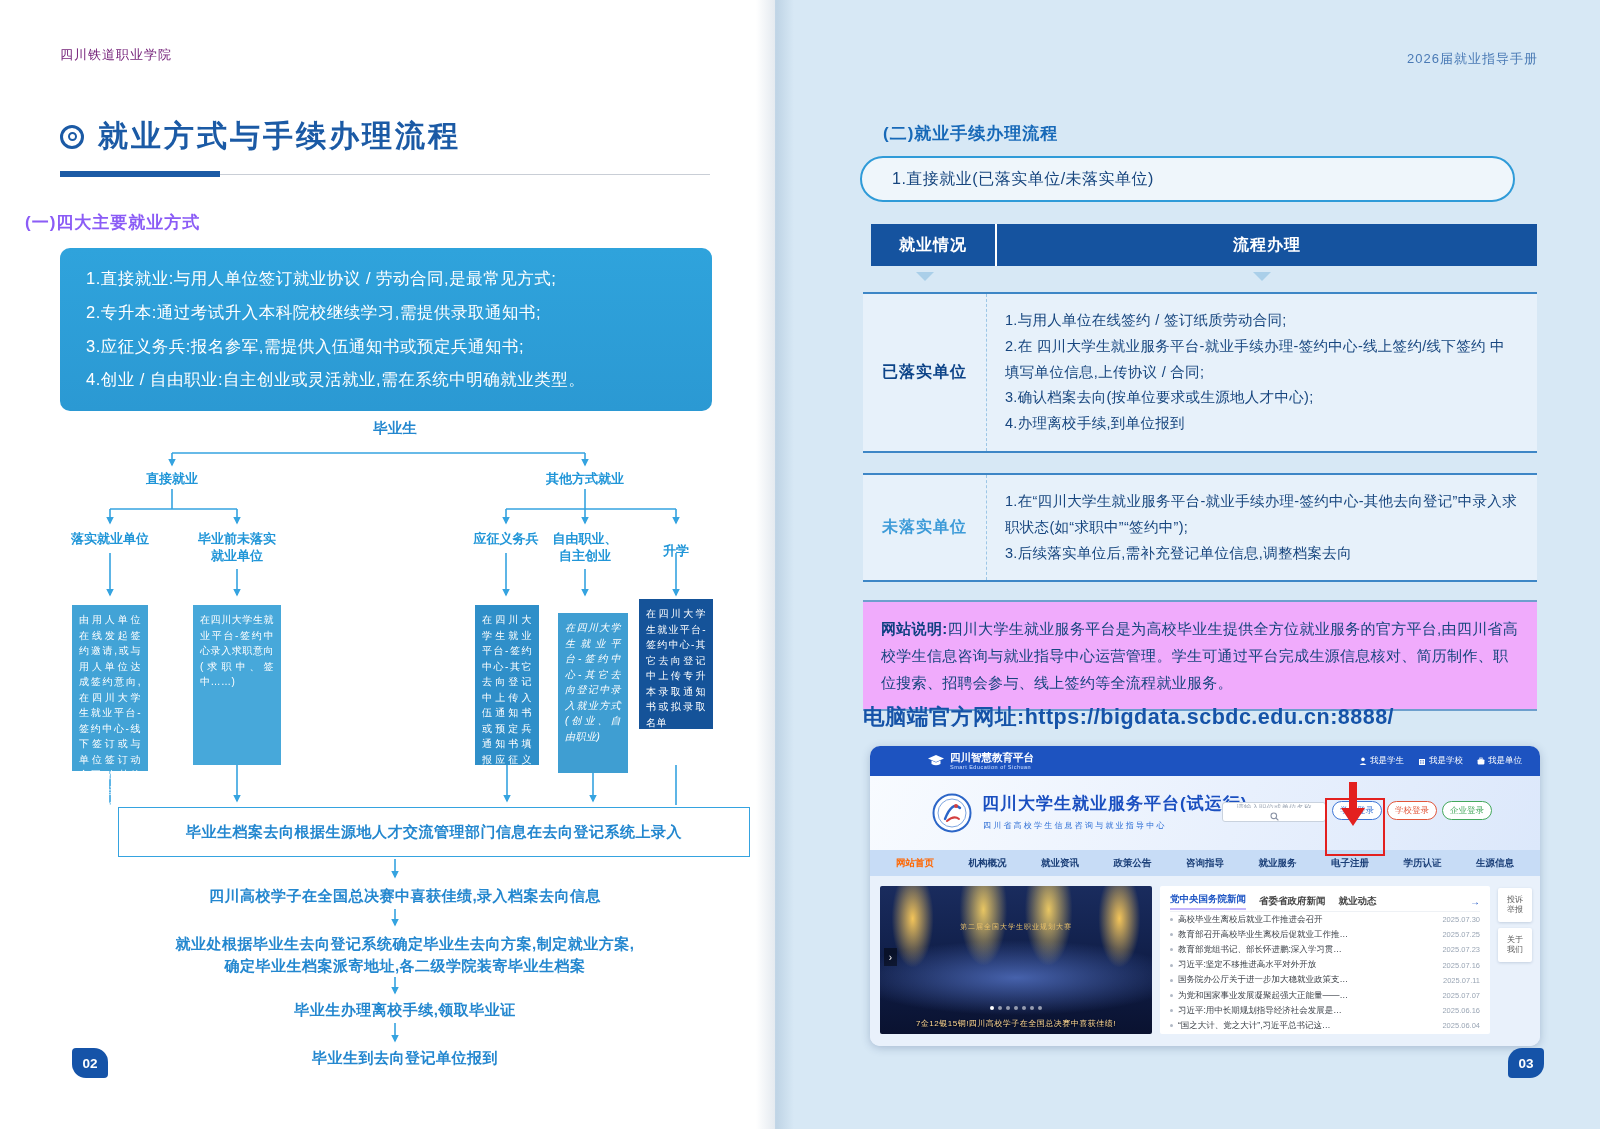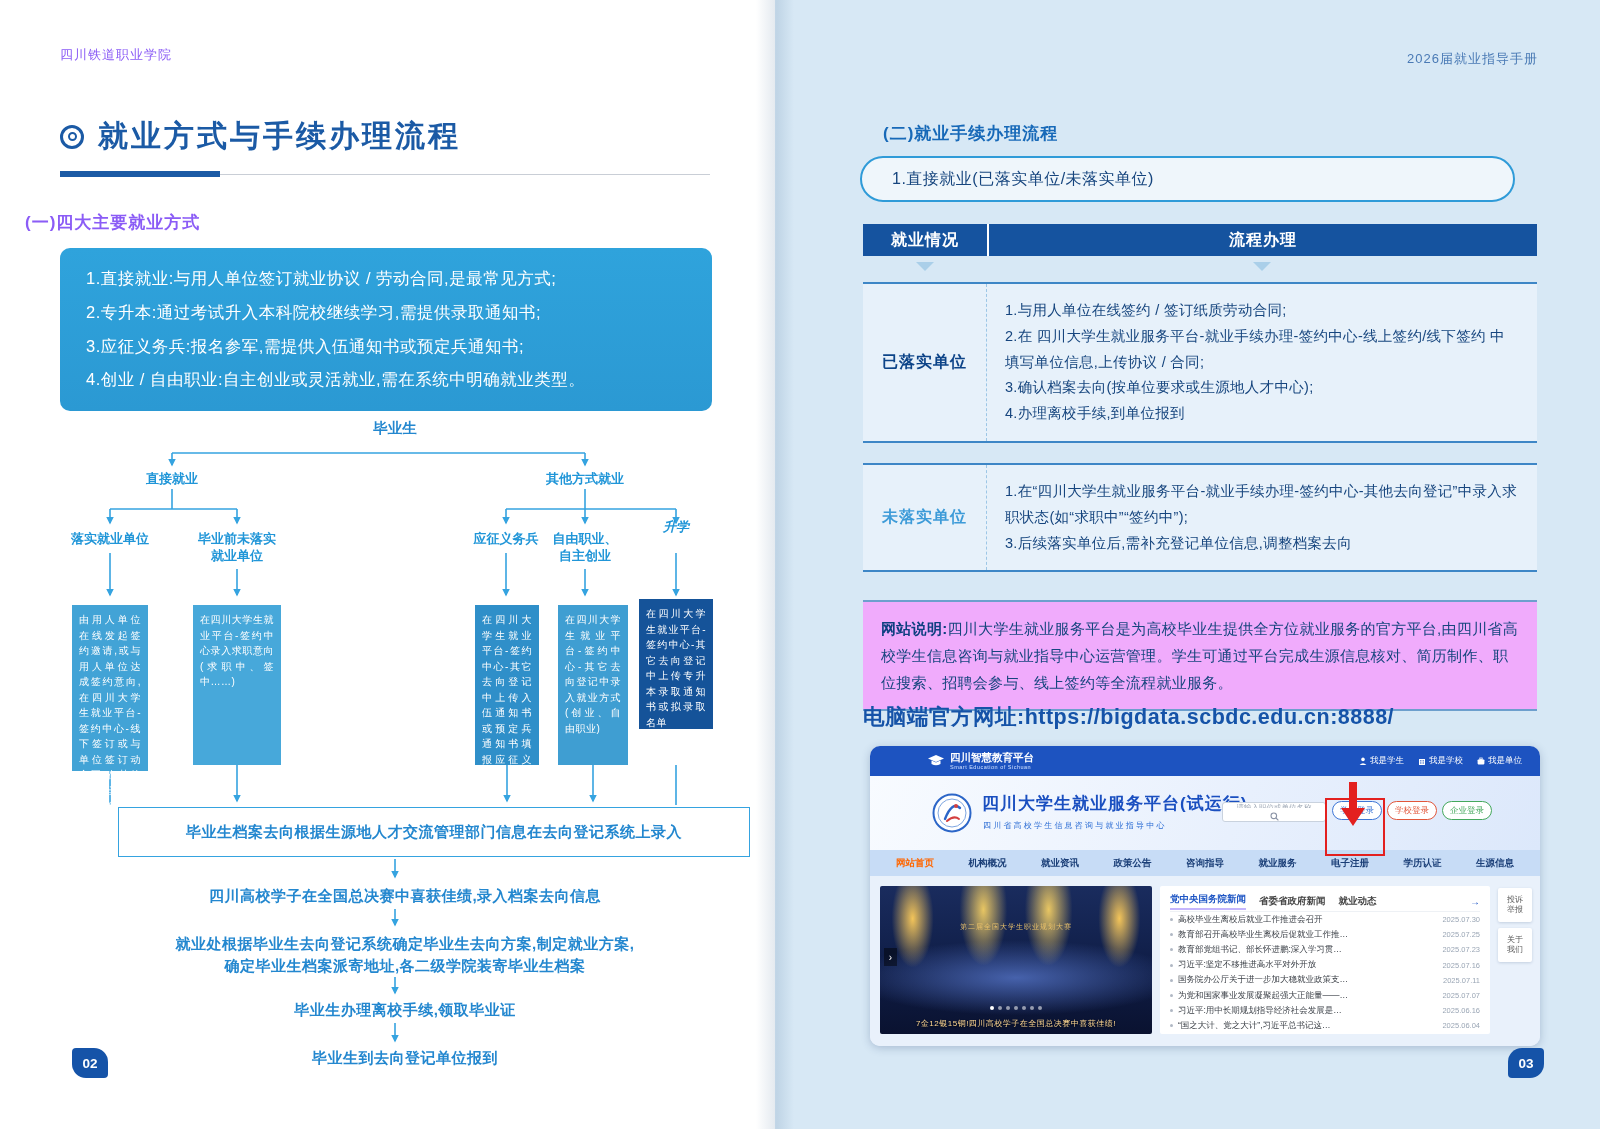--- a/index.html
+++ b/index.html
@@ -2,21 +2,21 @@
 <html><head>
 <meta charset="utf-8">
 <style>
   * { margin:0; padding:0; box-sizing:border-box; }
   html,body { width:1600px; height:1129px; overflow:hidden; background:#fff;
     font-family:"Liberation Sans", sans-serif; }
   .canvas { position:relative; width:1600px; height:1129px; background:#fff; }
 
   
   .page-left { position:absolute; left:0; top:0; width:775px; height:1129px; background:#ffffff; }
-  .lp-header { margin:46px 8px 0 60px; font-size:13px; color:#8b5cf6; letter-spacing:1px; }
+  .lp-header { margin:46px 8px 0 60px; font-size:13px; color:#701a75; letter-spacing:1px; }
   .lp-titleblock { display:flex; align-items:center; gap:14px; margin:52px 0 0 60px; }
   .bullseye { width:24px; height:24px; border:3px solid #1b5aa5; border-radius:50%;
     display:flex; align-items:center; justify-content:center; }
   .bullseye i { display:block; width:9px; height:9px; border:2.5px solid #1b5aa5; border-radius:50%; }
   .lp-title { font-size:30px; font-weight:bold; color:#1b5aa5; letter-spacing:3px; }
   .lp-rule { margin:14px 0 0 60px; width:650px; height:6px; position:relative; }
   .lp-rule .dark { position:absolute; left:0; top:0; width:160px; height:6px; background:#1b5aa5; }
   .lp-rule .thin { position:absolute; left:160px; right:0; top:2.5px; height:1px; background:#c9ced6; }
   .lp-section { margin:34px 0 0 25px; font-size:17px; font-weight:bold; color:#8b5cf6; letter-spacing:1px; }
   .methods-box { margin:14px 0 0 60px; width:652px; background:linear-gradient(180deg,#2fa3dc,#2b99d3);
@@ -45,21 +45,21 @@
 
   
   .page-right { position:absolute; left:775px; top:0; width:825px; height:1129px; background:#d7e8f5; }
   .rp-header { position:absolute; top:50px; right:62px; font-size:13px; color:#4a7ab5; letter-spacing:1px; }
   .rp-section { position:absolute; top:122px; left:108px; font-size:17px; font-weight:bold; color:#1769b8; letter-spacing:1px; }
   .pill { position:absolute; top:156px; left:85px; width:655px; height:46px; border:2px solid #2f9bd8;
     border-radius:24px; background:rgba(255,255,255,0.6); display:flex; align-items:center;
     padding-left:30px; font-size:16px; color:#16457e; letter-spacing:0.5px; }
 
   .etable { position:absolute; top:224px; left:88px; width:674px; }
-  .ethead { display:flex; height:32px; background:#15539f; }
+  .ethead { display:flex; height:42px; background:#15539f;margin-left:8px; }
   .ethead .c1 { width:124px; display:flex; align-items:center; justify-content:center;
     color:#fff; font-size:16px; font-weight:bold; letter-spacing:1px; }
   .ethead .c2 { flex:1; border-left:2px solid #fff; display:flex; align-items:center; justify-content:center;
     color:#fff; font-size:16px; font-weight:bold; letter-spacing:1px; }
   .pointer-row { position:relative; height:26px; }
   .tri { position:absolute; top:6px; width:0; height:0; border-left:9px solid transparent;
     border-right:9px solid transparent; border-top:9px solid #aacfe9; }
   .tri.t1 { left:53px; } .tri.t2 { left:390px; }
   .erow { display:flex; border-top:2px solid #3d86c6; border-bottom:2px solid #3d86c6;
     background:#e7f1fa; margin-bottom:20px; }
@@ -199,26 +199,26 @@
         </g>
       </svg>
 
       <div class="fl-label fl-root" style="left:275px; top:0; width:120px;">毕业生</div>
       <div class="fl-label" style="left:62px; top:52px; width:100px;">直接就业</div>
       <div class="fl-label" style="left:465px; top:52px; width:120px;">其他方式就业</div>
       <div class="fl-label" style="left:0; top:112px; width:100px;">落实就业单位</div>
       <div class="fl-label" style="left:135px; top:112px; width:84px;">毕业前未落实就业单位</div>
       <div class="fl-label" style="left:396px; top:112px; width:100px;">应征义务兵</div>
       <div class="fl-label" style="left:489px; top:112px; width:72px;">自由职业、自主创业</div>
-      <div class="fl-label" style="left:576px; top:100px; width:80px;font-style:italic;">升学</div>
+      <div class="fl-label" style="left:576px; top:124px; width:80px;">升学</div>
 
       <div class="fbox" style="left:12px; top:186px; width:76px; height:166px; background:#42a3d6;">由用人单位在线发起签约邀请,或与用人单位达成签约意向,在四川大学生就业平台-签约中心-线下签订或与单位签订动合同,在其他去向登记中录入单位签约信息</div>
       <div class="fbox" style="left:133px; top:186px; width:88px; height:160px; background:#47a8da;">在四川大学生就业平台-签约中心录入求职意向(求职中、签中……)</div>
       <div class="fbox" style="left:415px; top:186px; width:64px; height:160px; background:#2f8fc9;">在四川大学生就业平台-签约中心-其它去向登记中上传入伍通知书或预定兵通知书填报应征义务兵</div>
-      <div class="fbox" style="left:498px; top:186px; width:70px; height:160px; background:#3f9ed2;">在四川大学生就业平台-签约中心-其它去向登记中录入就业方式(创业、自由职业)</div>
+      <div class="fbox" style="left:498px; top:194px; width:70px; height:160px; background:#3f9ed2;font-style:italic;">在四川大学生就业平台-签约中心-其它去向登记中录入就业方式(创业、自由职业)</div>
       <div class="fbox" style="left:579px; top:180px; width:74px; height:130px; background:#155399;">在四川大学生就业平台-签约中心-其它去向登记中上传专升本录取通知书或拟录取名单</div>
 
       <div class="widebox">毕业生档案去向根据生源地人才交流管理部门信息在去向登记系统上录入</div>
       <div class="fstep" style="top:466px;">四川高校学子在全国总决赛中喜获佳绩,录入档案去向信息</div>
       <div class="fstep" style="top:514px;">就业处根据毕业生去向登记系统确定毕业生去向方案,制定就业方案,</div>
       <div class="fstep" style="top:536px;">确定毕业生档案派寄地址,各二级学院装寄毕业生档案</div>
       <div class="fstep" style="top:580px;">毕业生办理离校手续,领取毕业证</div>
       <div class="fstep" style="top:628px;">毕业生到去向登记单位报到</div>
     </div>
 

